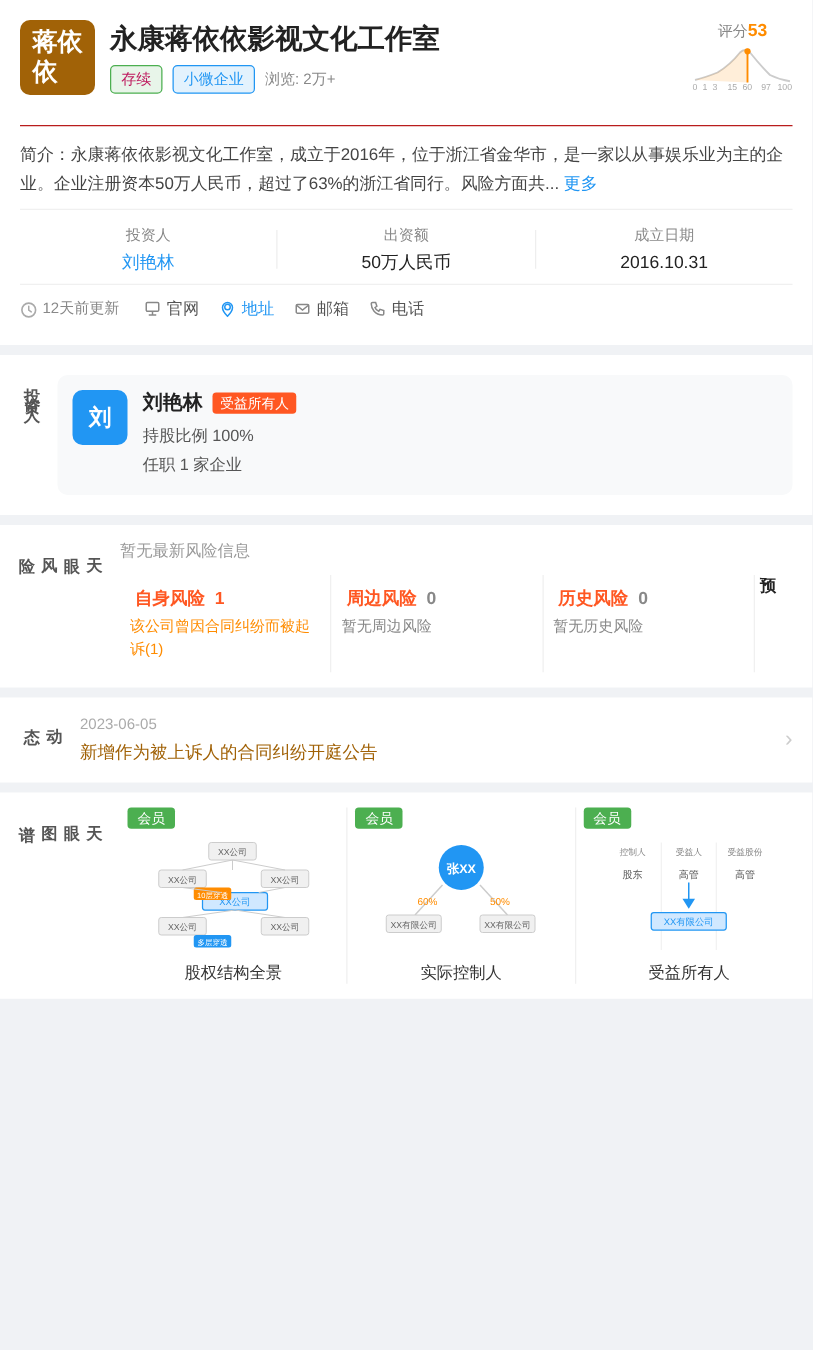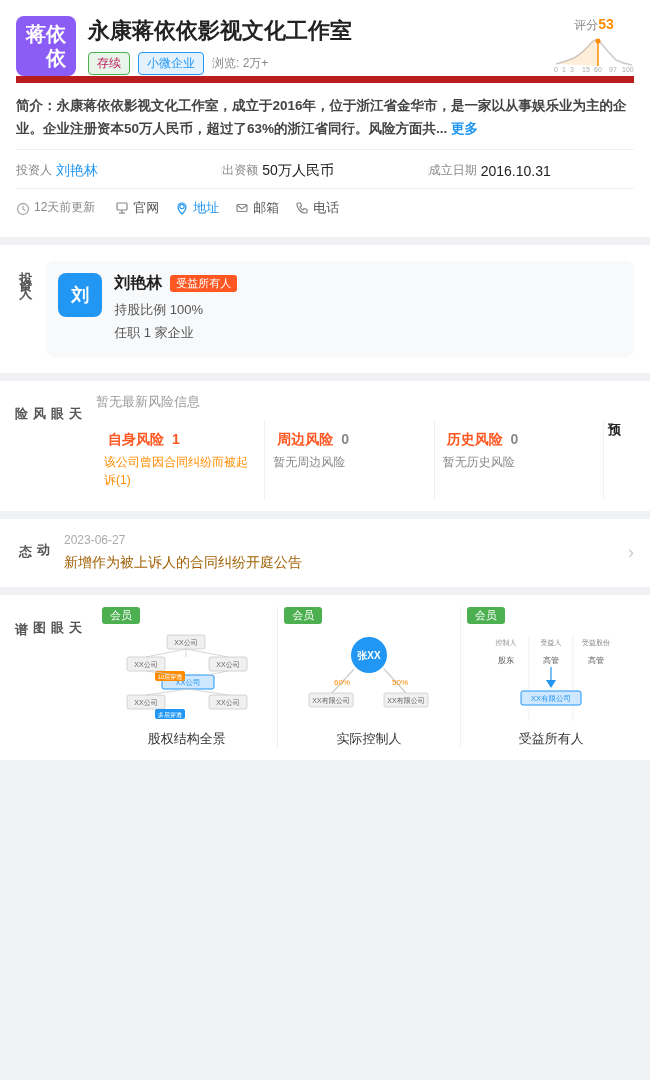--- a/index.html
+++ b/index.html
@@ -21,31 +21,31 @@
       flex-direction: column;
     }
     .header-top {
       display: flex;
       align-items: flex-start;
       gap: 12px;
     }
     .avatar-box {
       width: 60px;
       height: 60px;
-      background: #8b5cf6;
+      background: #a16207;
       border-radius: 8px;
       display: flex;
       align-items: center;
       justify-content: center;
       color: #fff;
       font-size: 20px;
       font-weight: bold;
       flex-shrink: 0;
       line-height: 1.2;
-      text-align: right;
+      text-align: left;
     }
     .header-info {
       flex: 1;
     }
     .company-name {
       font-size: 22px;
       font-weight: bold;
       color: #222;
       margin-bottom: 6px;
     }
@@ -85,43 +85,43 @@
       font-size: 12px;
       color: #888;
     }
     .score-chart {
       width: 80px;
       height: 40px;
     }
 
     
     .desc-section {
-      margin-top: 0;
+      margin-top: 24px;
       padding: 12px 0 8px 0;
-      border-top: 7px solid #b91c1c;
+      border-top: 1px solid #b91c1c;
       font-size: 13.5px;
       color: #444;
       line-height: 1.7;
-      font-weight: bold;
     }
     .more-link {
       color: #2196f3;
       cursor: pointer;
     }
 
     
     .stats-row {
       display: flex;
       padding: 12px 0 8px 0;
       border-top: 1px solid #f0f0f0;
       gap: 0;
     }
     .stat-item {
       flex: 1;
       display: flex;
+      flex-direction: column;
       align-items: center;
       gap: 4px;
     }
     .stat-label {
       font-size: 12px;
       color: #888;
     }
     .stat-value {
       font-size: 14px;
       color: #222;
@@ -553,21 +553,21 @@
       </div>
     </div>
   </div>
 </div>
 
 <div class="dynamic-card">
   <div class="dynamic-side">
     动<br>态
   </div>
   <div class="dynamic-content">
-    <div class="dynamic-date">2023-06-27</div>
+    <div class="dynamic-date">2023-06-05</div>
     <div class="dynamic-text">新增作为被上诉人的合同纠纷开庭公告</div>
   </div>
   <div class="dynamic-arrow">›</div>
 </div>
 
 <div class="graph-card">
   <div class="graph-side">
     天<br>眼<br>图<br>谱
   </div>
   <div class="graph-items">

